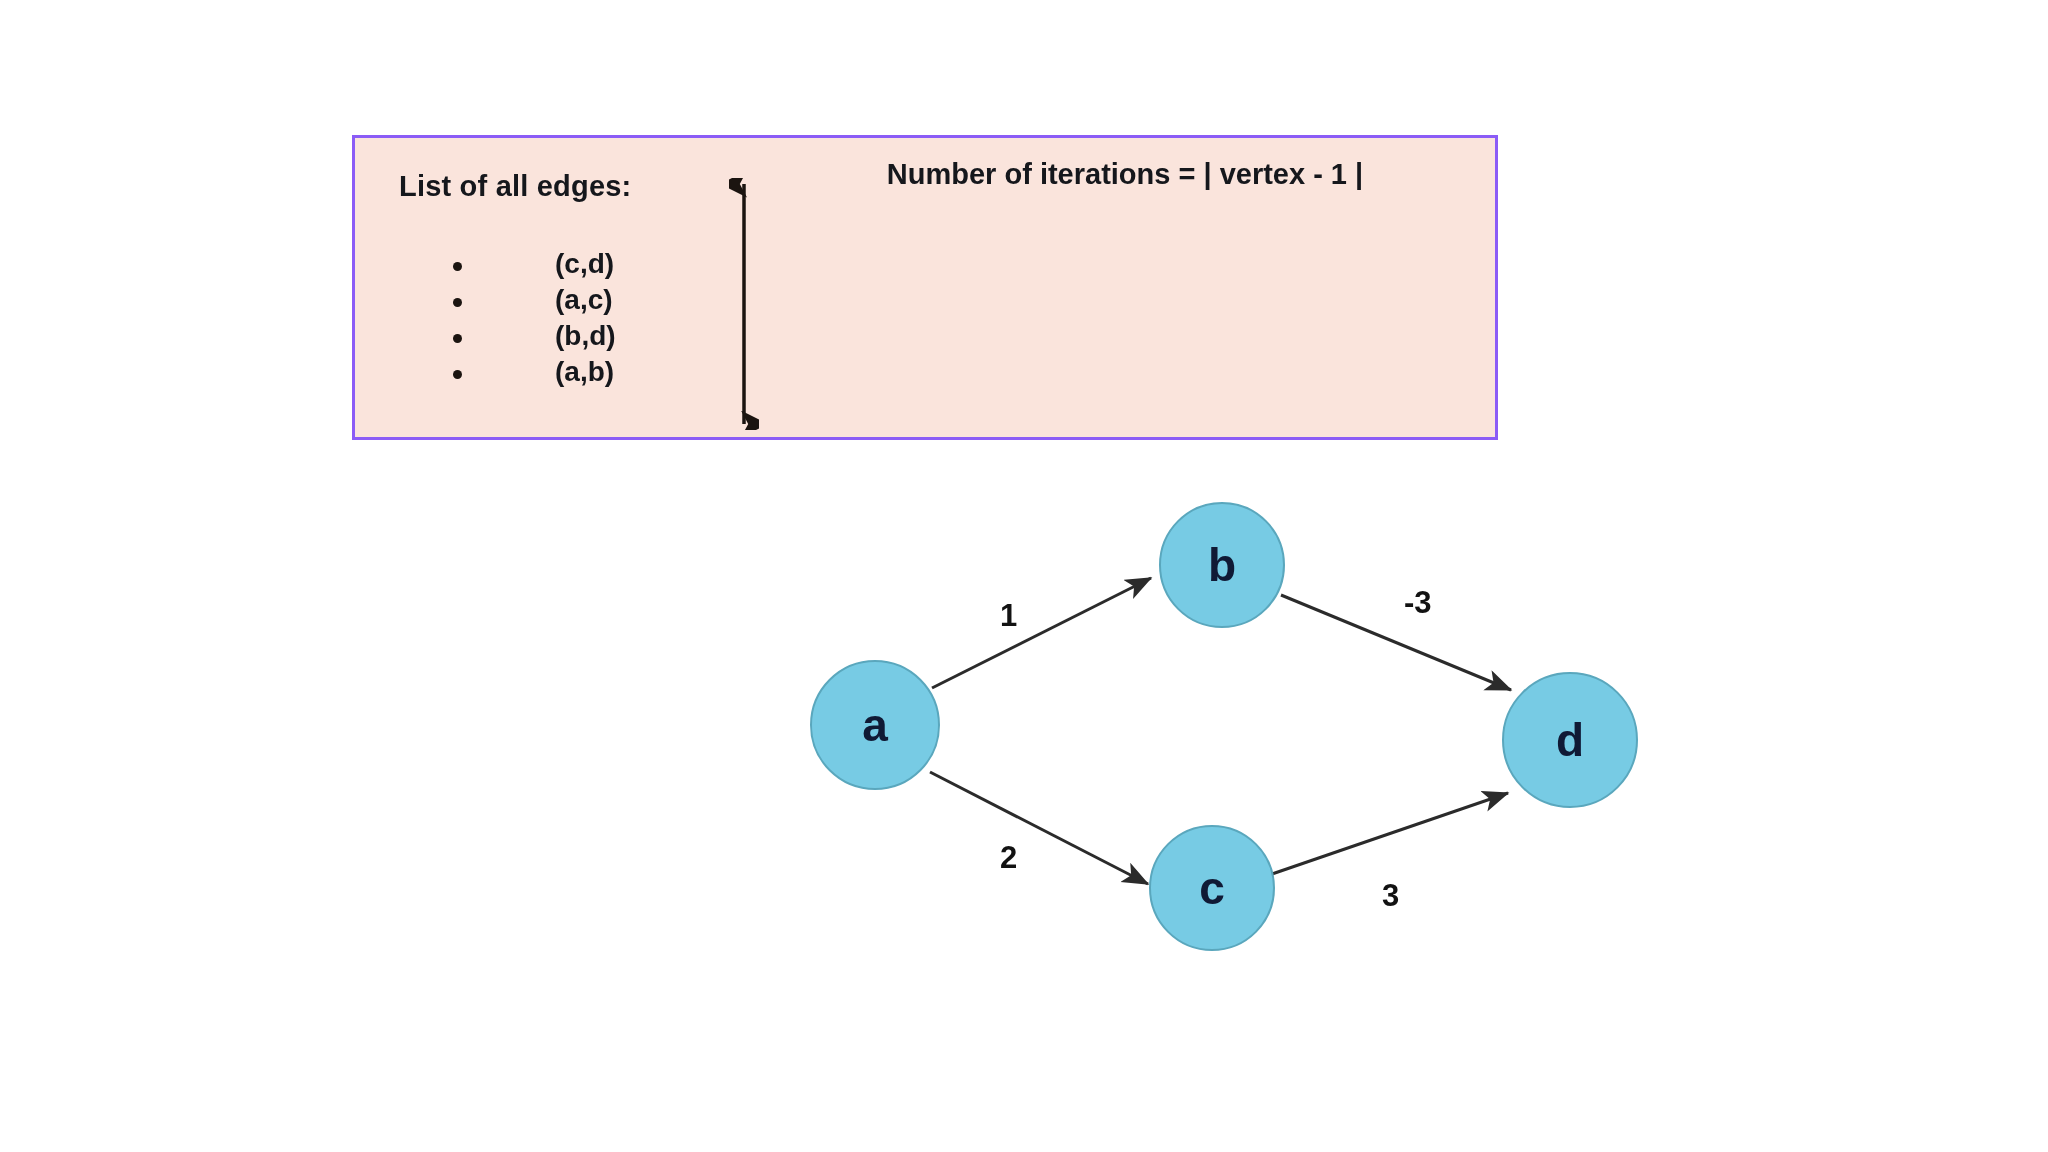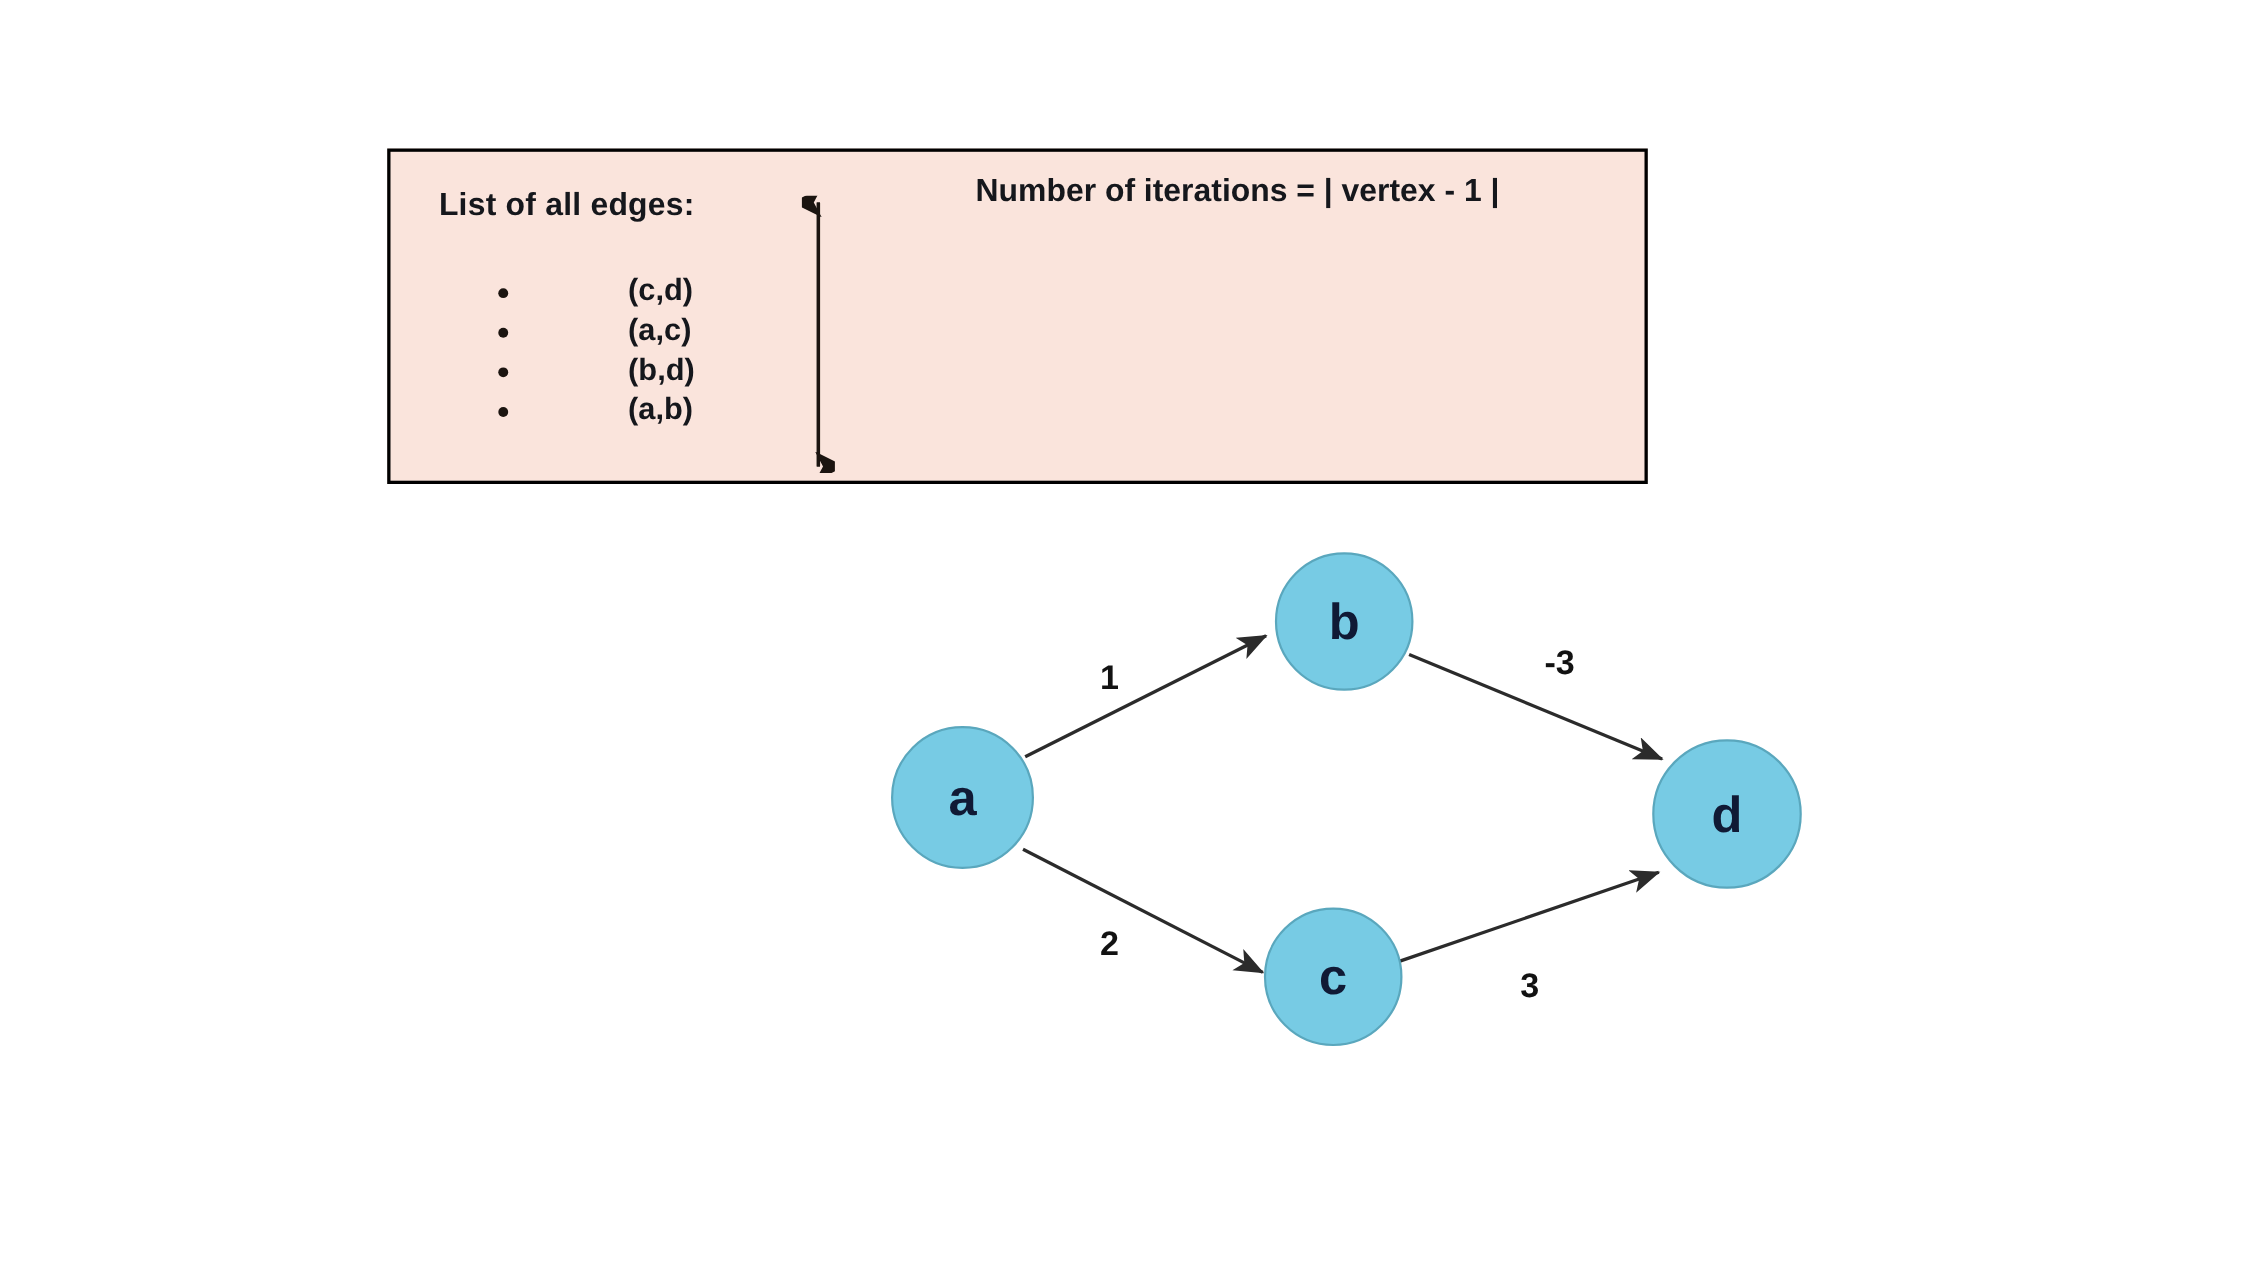--- a/index.html
+++ b/index.html
@@ -23,21 +23,21 @@
   }
 
   
   .info-panel {
     position: absolute;
     left: 352px;
     top: 135px;
     width: 1146px;
     height: 305px;
     background: #FAE4DC;
-    border: 3px solid #000000;
+    border: 3px solid #8b5cf6;
     box-sizing: border-box;
   }
 
   .edges-heading {
     position: absolute;
     left: 44px;
     top: 32px;
     font-size: 29px;
     font-weight: bold;
     color: #15171c;
@@ -59,21 +59,21 @@
     position: absolute;
     left: 38px;
     top: 14px;
     width: 9px;
     height: 9px;
     border-radius: 50%;
     background: #1b1410;
   }
   .edge-label {
     position: absolute;
-    left: 156px;
+    left: 140px;
     top: 0;
     font-size: 28px;
     font-weight: bold;
     color: #15171c;
     white-space: nowrap;
   }
 
   .vert-arrow {
     position: absolute;
     left: 374px;

